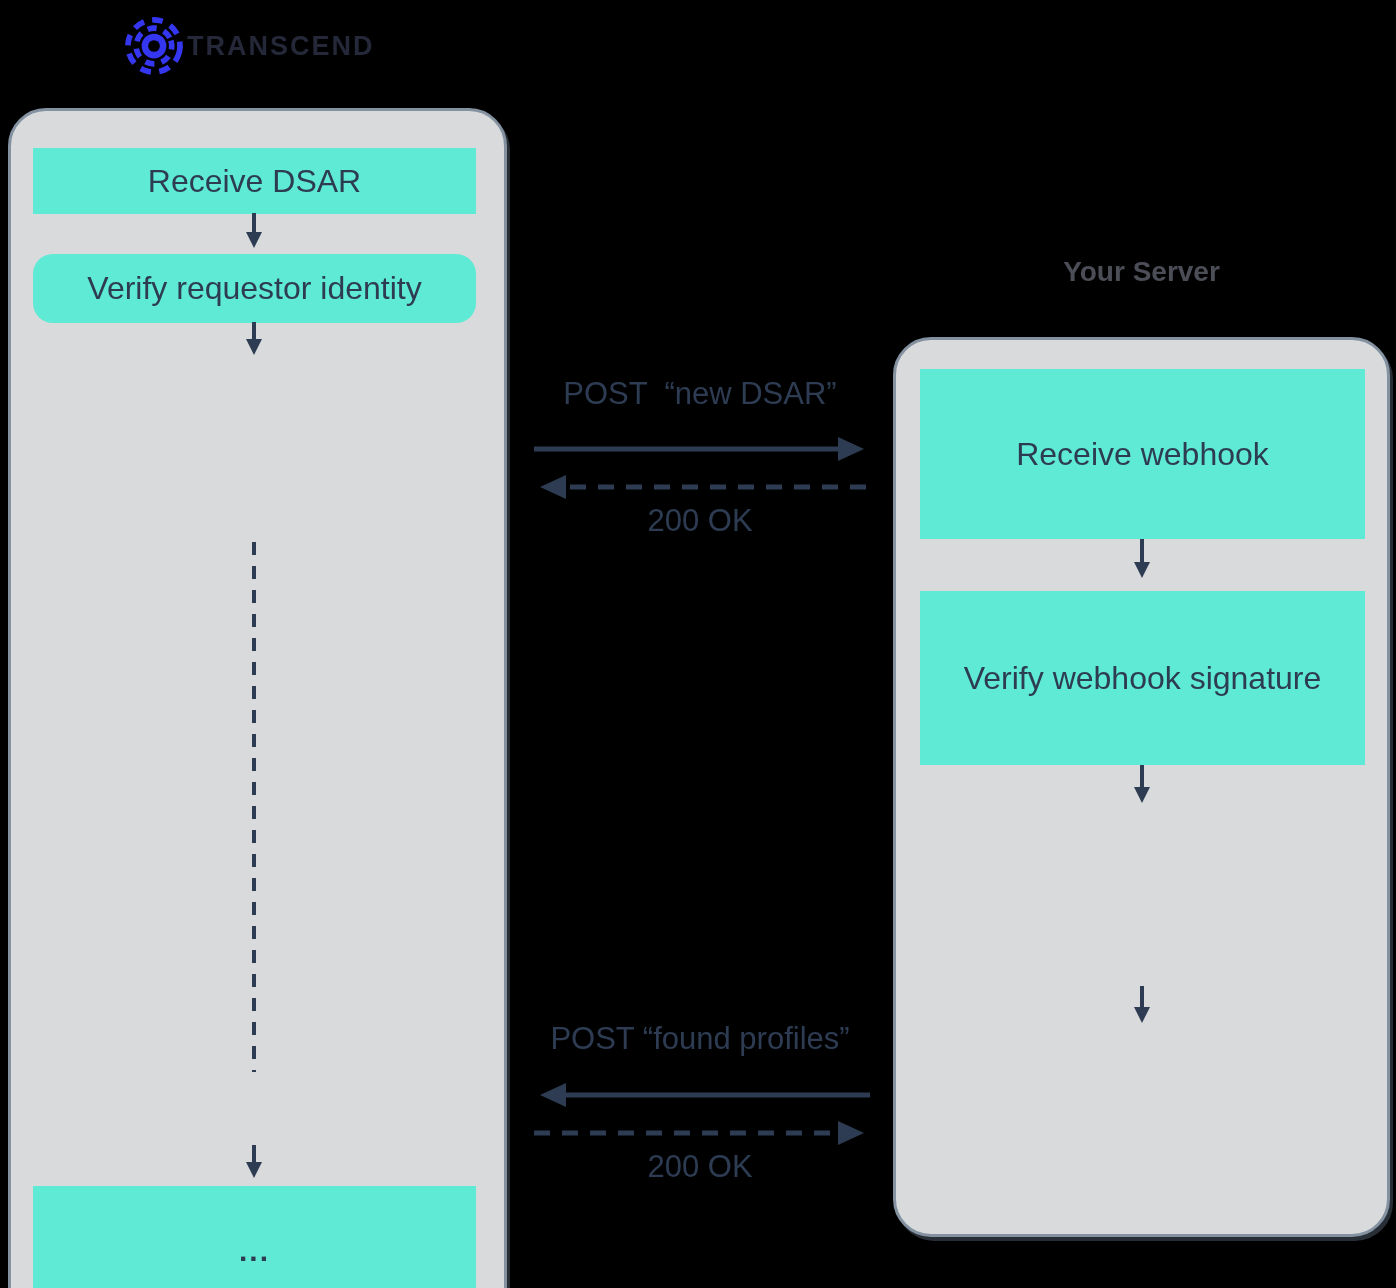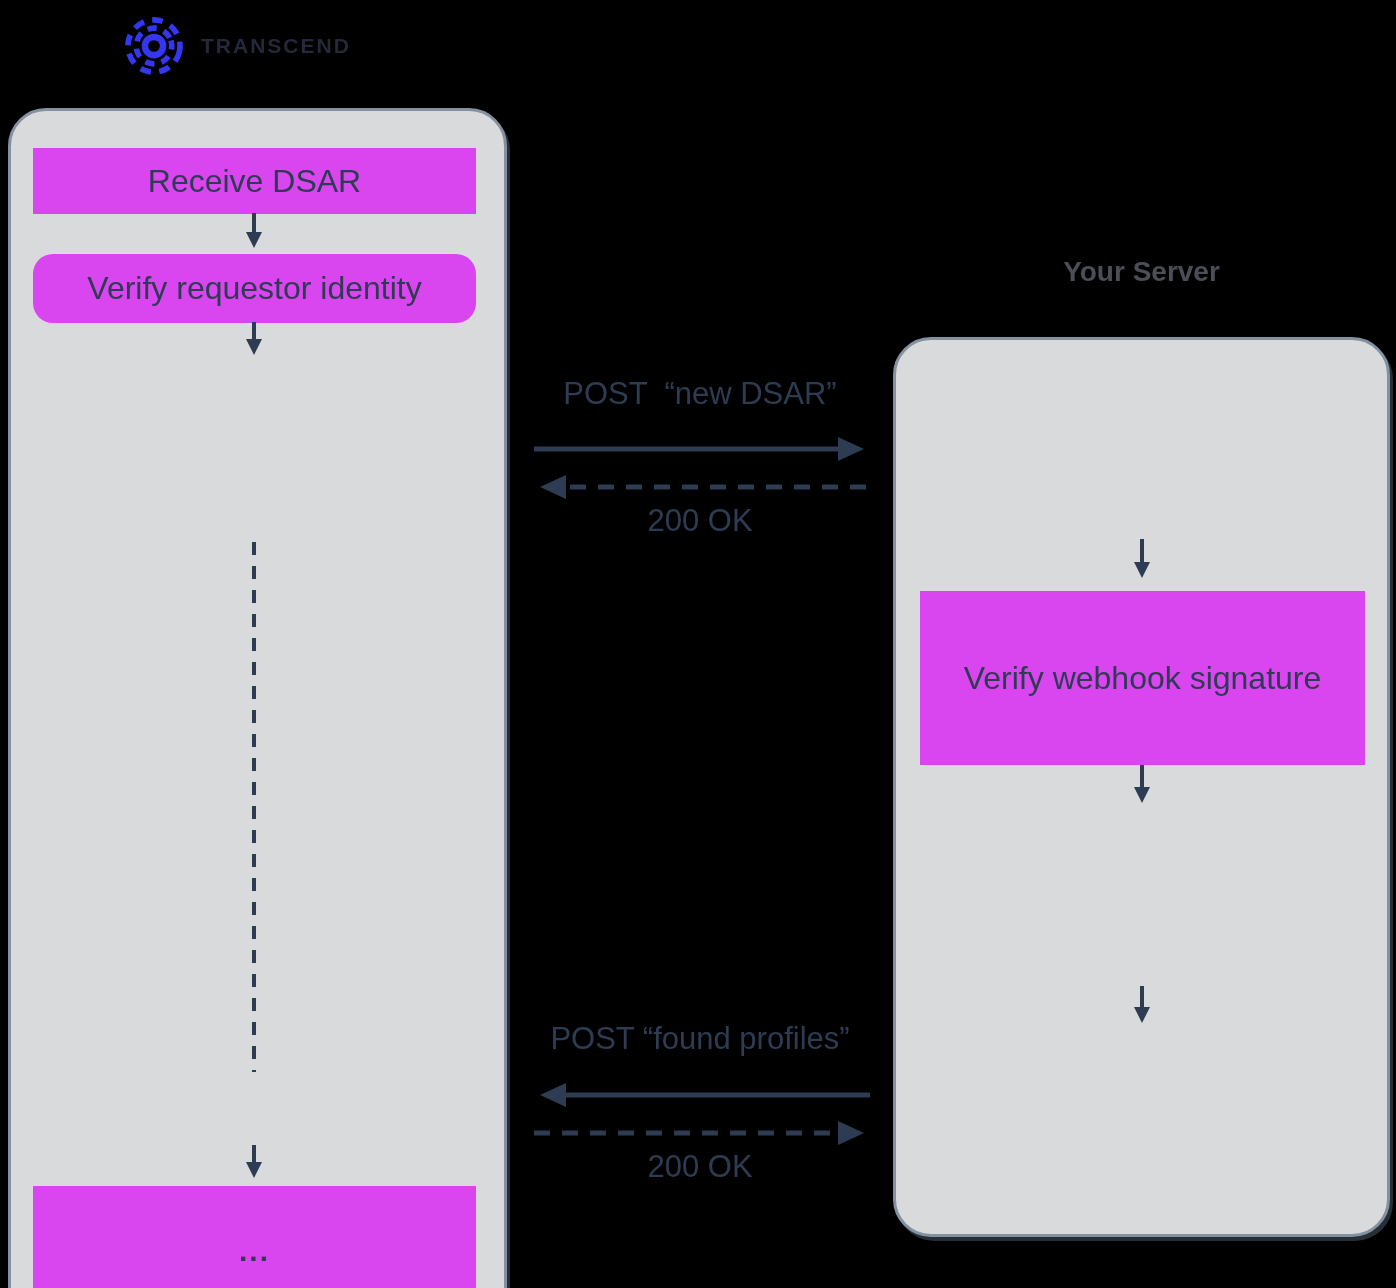--- a/index.html
+++ b/index.html
@@ -8,40 +8,39 @@
     background: #000000;
     position: relative;
     overflow: hidden;
     font-family: "Liberation Sans", sans-serif;
   }
 
   
   .brand { position: absolute; left: 121px; top: 13px; display: flex; align-items: center; }
   .brand svg { display: block; }
   .wordmark {
-    margin-left: 14px;
-    font-size: 21px; font-weight: 700; letter-spacing: 2px;
+    font-size: 27px; font-weight: 700; letter-spacing: 2px;
     color: #242838;
   }
 
   
   .panel {
     position: absolute;
     background: #d9dadc;
     border: 3px solid #8391a0;
     border-radius: 38px;
     box-sizing: border-box;
     box-shadow: 3px 4px 0 rgba(73,84,99,0.55);
   }
   .panel-left  { left: 8px;   top: 108px; width: 499px; height: 1240px; }
   .panel-right { left: 893px; top: 337px; width: 497px; height: 900px;  }
 
   .flow-box {
     position: absolute;
-    background: #d946ef;
+    background: #5eead4;
     display: flex; align-items: center; justify-content: center;
     color: #2d3c52;
     font-size: 32px;
     text-align: center;
   }
   .panel-left  .flow-box { left: 22px; width: 443px; }
   .panel-right .flow-box { left: 24px; width: 445px; }
 
   .dots { font-weight: 700; font-size: 30px; letter-spacing: 2px; }
 
@@ -81,20 +80,21 @@
 
 <div class="server-title">Your Server</div>
 
 <div class="panel panel-left">
   <div class="flow-box" style="top:37px;  height:66px;">Receive DSAR</div>
   <div class="flow-box" style="top:143px; height:69px;border-radius:20px;">Verify requestor identity</div>
   <div class="flow-box dots" style="top:1075px; height:130px;">...</div>
 </div>
 
 <div class="panel panel-right">
+  <div class="flow-box" style="top:29px;  height:170px;">Receive webhook</div>
   <div class="flow-box" style="top:251px; height:174px;">Verify webhook signature</div>
 </div>
 
 <div class="msg-label" id="lbl-new-dsar">POST  “new DSAR”</div>
 <div class="msg-label" id="lbl-ok-1">200 OK</div>
 <div class="msg-label" id="lbl-found">POST “found profiles”</div>
 <div class="msg-label" id="lbl-ok-2">200 OK</div>
 
 <svg class="overlay" width="1396" height="1288" viewBox="0 0 1396 1288">
   <defs>

